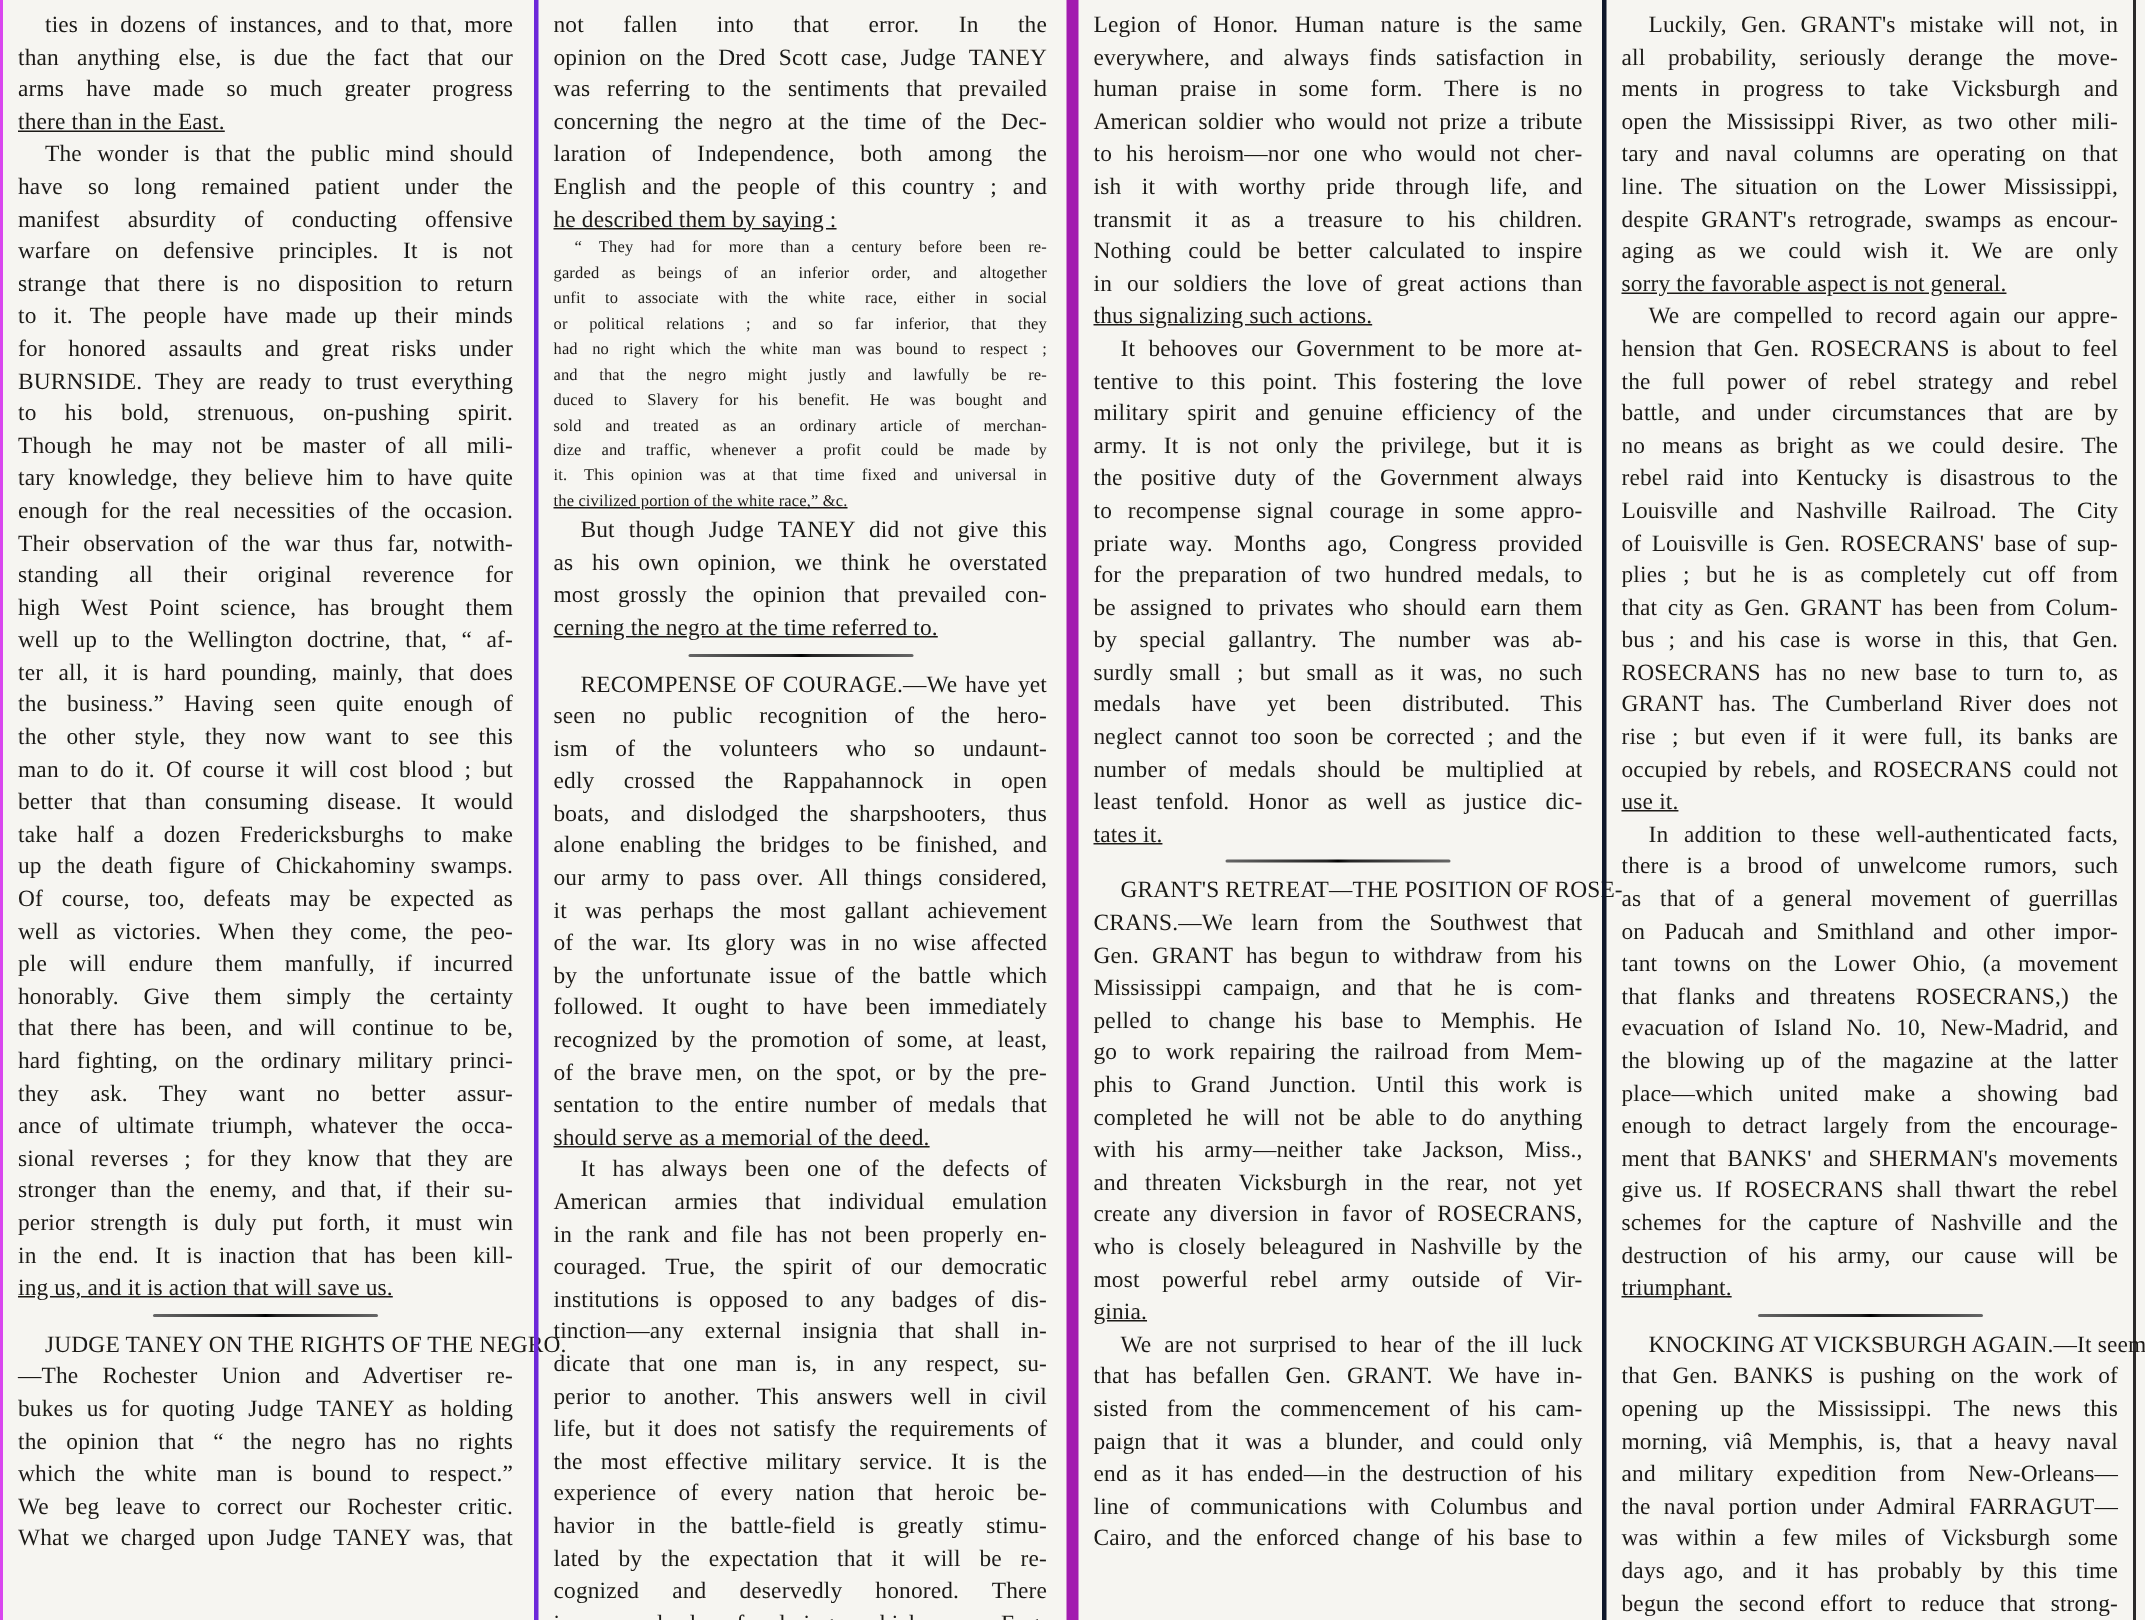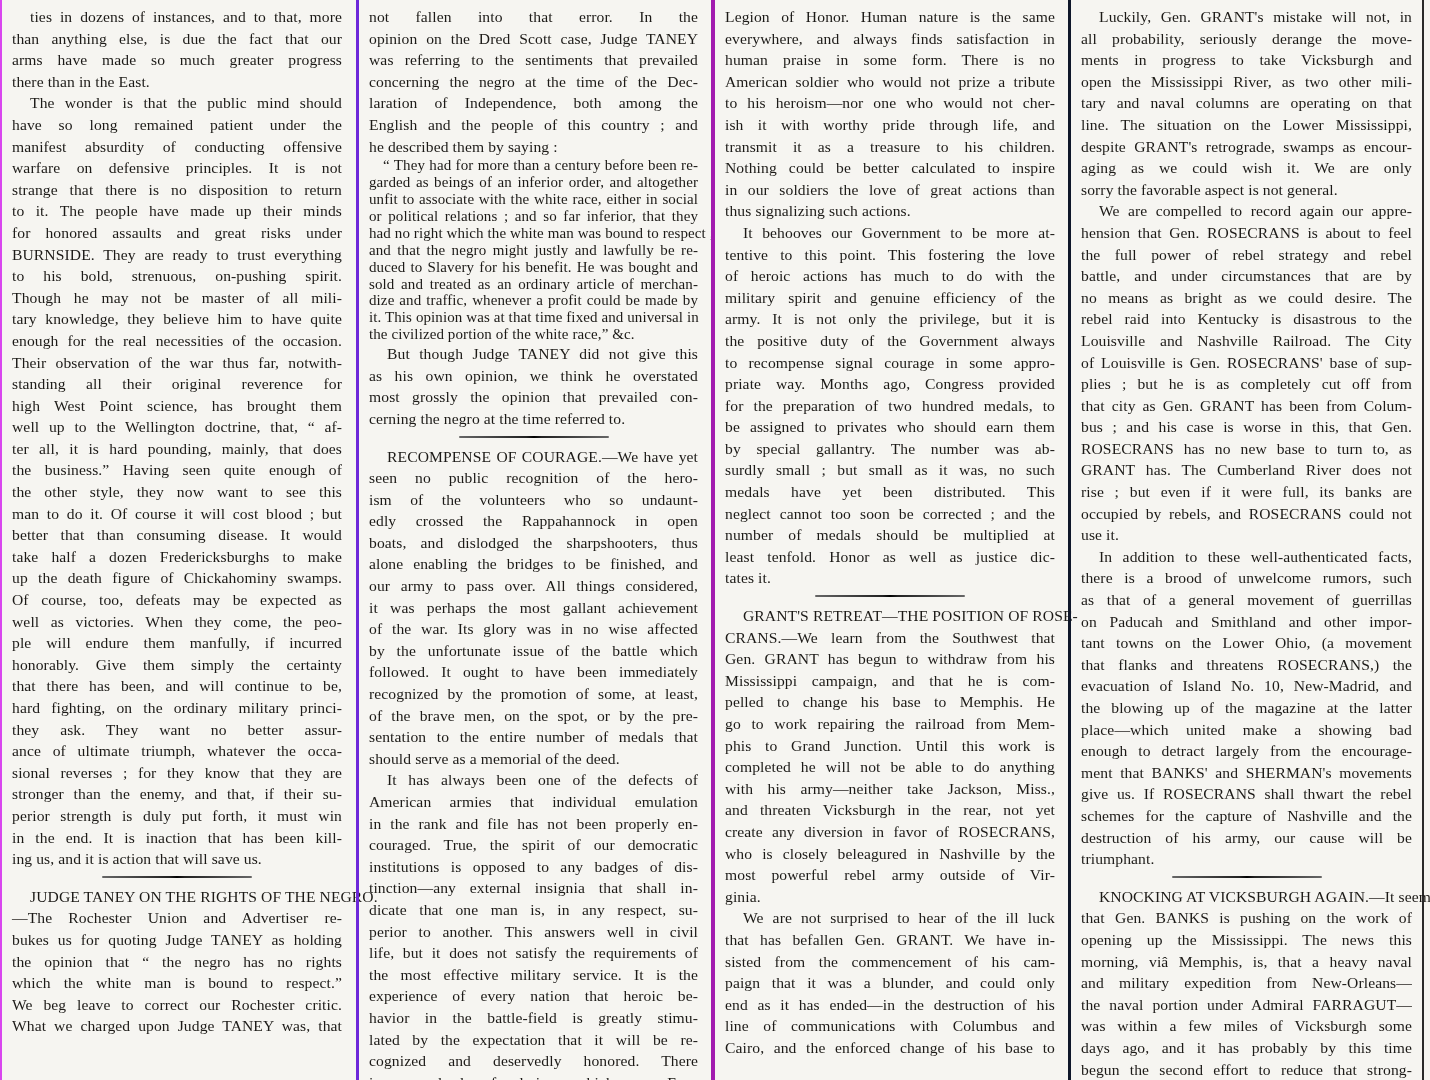--- a/index.html
+++ b/index.html
@@ -9,29 +9,29 @@
     font-family:"Liberation Serif","DejaVu Serif",serif;
     color:#1c1a17;
   }
   .page { position:relative; width:1430px; height:1080px; }
   .col {
     position:absolute; top:0; height:1080px; box-sizing:border-box;
     padding:6px 10px 0 10px;
   }
   .col.c1 { left:0;    width:352px; border-left:2px solid #d946ef; }
   .col.c2 { left:356px; width:352px; border-left:3px solid #6d28d9; }
-  .col.c3 { left:711px; width:354px; border-left:4px solid #a21caf; }
+  .col.c3 { left:711px; width:354px; border-left:8px solid #a21caf; }
   .col.c4 { left:1068px; width:356px; border-left:3px solid #0f172a; border-right:2px solid #2a2a2a; }
   .line {
     display:block; white-space:nowrap; font-size:15.6px; line-height:21.6px;
     text-align:justify; text-align-last:justify; letter-spacing:0.1px;
   }
-  .line.last { text-align-last:left; }
+  .line.last { text-align-last:left;text-decoration:underline; }
   .line.indent { padding-left:18px; }
-  .quote .line { font-size:15px; line-height:16.9px; }
+  .quote .line { font-size:11px; line-height:16.9px; }
   .quote .line.indent { padding-left:14px; }
   .rule {
     height:2px; width:150px; margin:6px auto 8px auto;
     background:linear-gradient(90deg,#666 0%,#222 45%,#000 50%,#222 55%,#666 100%);
     border-radius:1px;
   }
 </style>
 </head>
 <body>
 
@@ -166,21 +166,20 @@
         <span class="line">to his heroism—nor one who would not cher-</span>
         <span class="line">ish it with worthy pride through life, and</span>
         <span class="line">transmit it as a treasure to his children.</span>
         <span class="line">Nothing could be better calculated to inspire</span>
         <span class="line">in our soldiers the love of great actions than</span>
         <span class="line last">thus signalizing such actions.</span>
       </div>
       <div class="para">
         <span class="line indent">It behooves our Government to be more at-</span>
         <span class="line">tentive to this point.  This fostering the love</span>
-        <span class="line">of heroic actions has much to do with the</span>
         <span class="line">military spirit and genuine efficiency of the</span>
         <span class="line">army.  It is not only the privilege, but it is</span>
         <span class="line">the positive duty of the Government always</span>
         <span class="line">to recompense signal courage in some appro-</span>
         <span class="line">priate way.  Months ago, Congress provided</span>
         <span class="line">for the preparation of two hundred medals, to</span>
         <span class="line">be assigned to privates who should earn them</span>
         <span class="line">by special gallantry.  The number was ab-</span>
         <span class="line">surdly small ; but small as it was, no such</span>
         <span class="line">medals have yet been distributed.  This</span>

